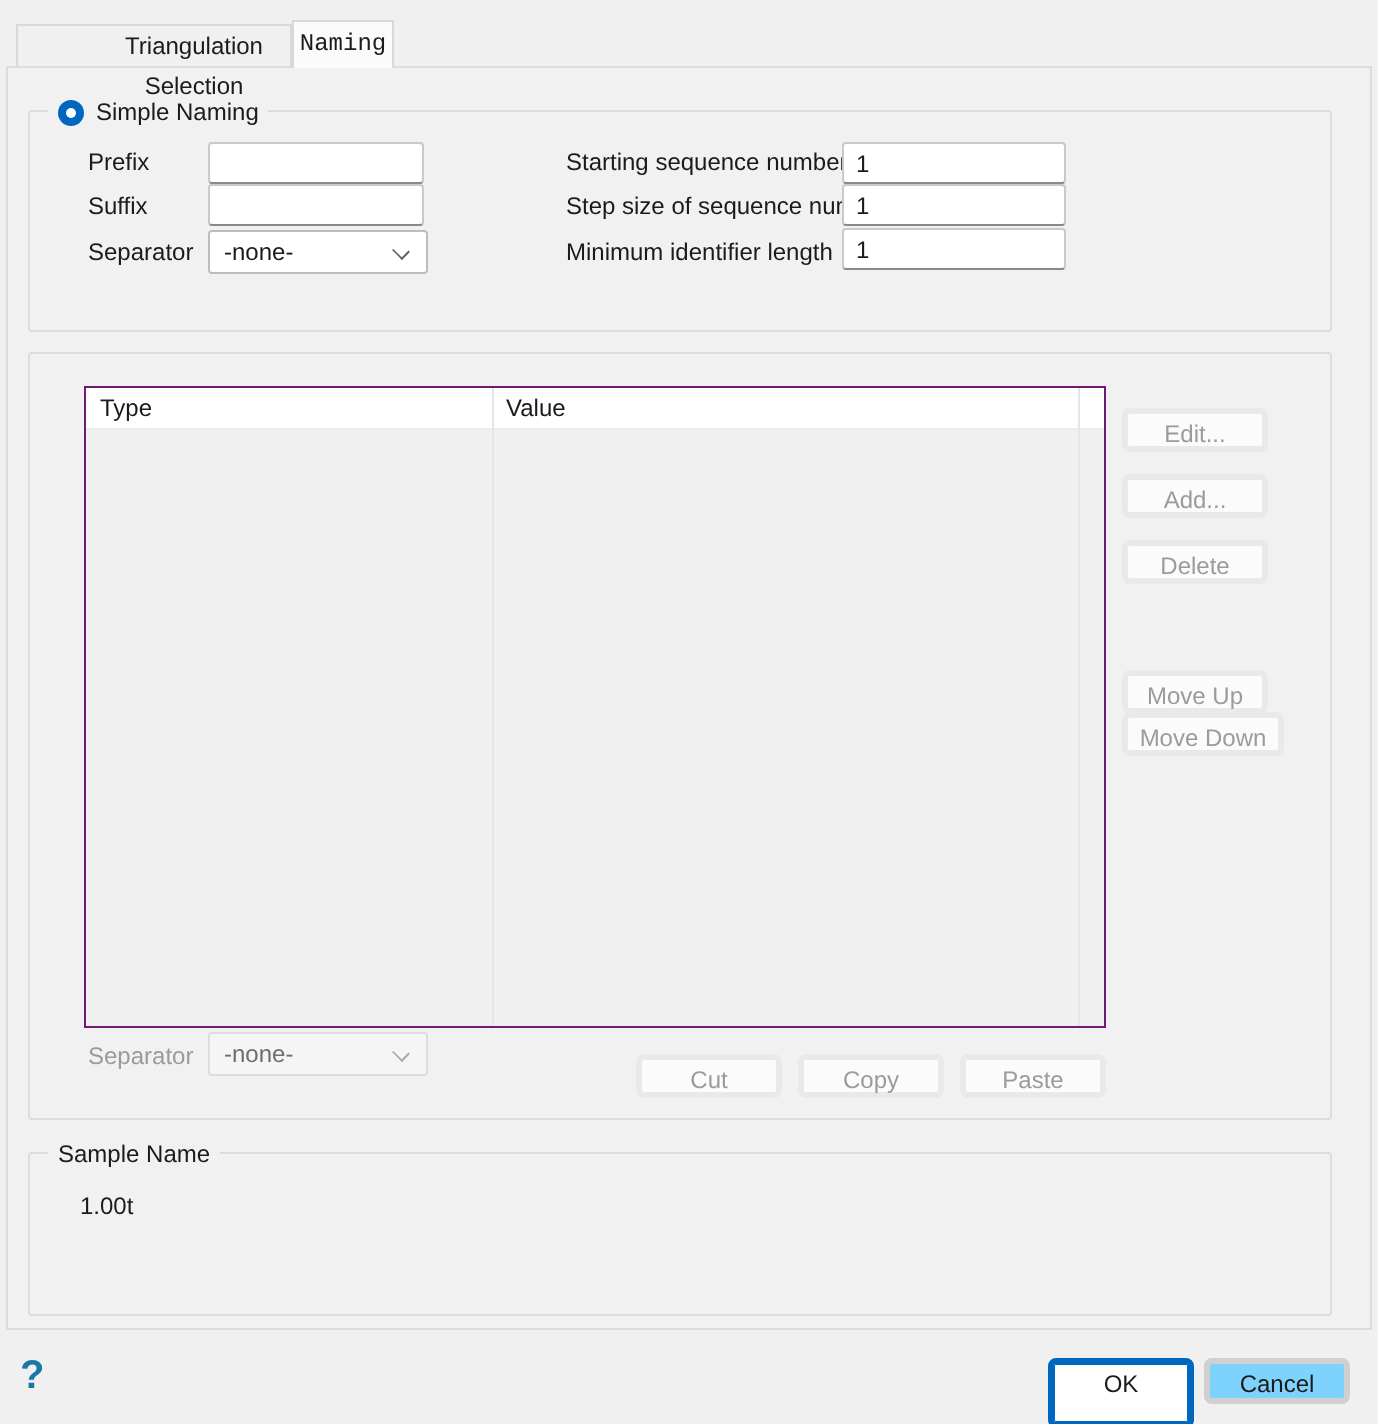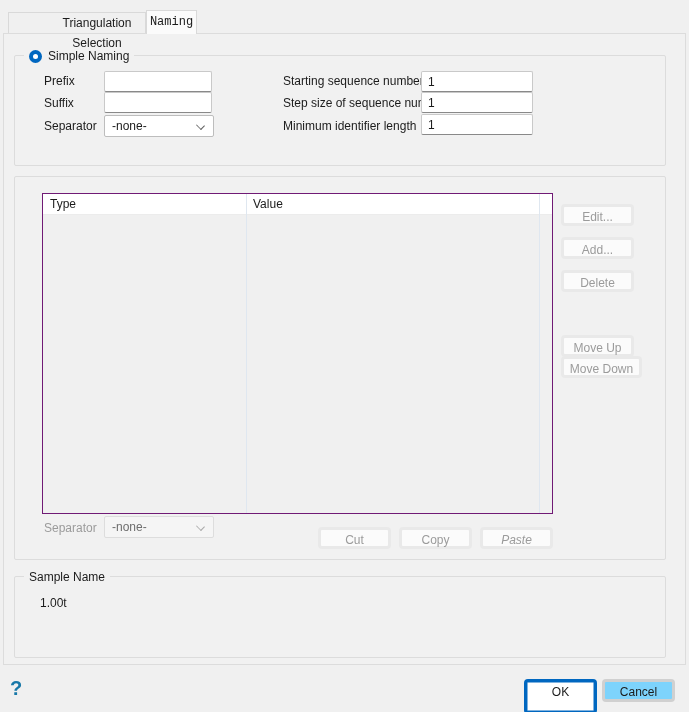--- a/index.html
+++ b/index.html
@@ -135,21 +135,21 @@
   <div class="btn dis" style="left:561px; top:356px; width:81px;">Move Down</div>
 
   <span class="lab dim" style="left:44px; top:521px;">Separator</span>
   <div class="combo disabled" style="left:104px; top:516px; width:110px;">
     <span>-none-</span>
     <span class="chev"></span>
   </div>
 
   <div class="btn dis" style="left:318px; top:527px; width:73px;">Cut</div>
   <div class="btn dis" style="left:399px; top:527px; width:73px;">Copy</div>
-  <div class="btn dis" style="left:480px; top:527px; width:73px;font-style:italic;">Paste</div>
+  <div class="btn dis" style="left:480px; top:527px; width:73px;">Paste</div>
 
   <div class="group" style="left:14px; top:576px; width:652px; height:82px;"></div>
   <div class="legend" style="left:24px; top:569px;">
     <span>Sample Name</span>
   </div>
   <span class="sample-val" style="left:40px; top:596px;">1.00t</span>
 
   <div class="help">?</div>
   <div class="btn primary" style="left:524px; top:679px; width:73px; height:35px; line-height:21px; background:#ffffff;">OK</div>
   <div class="btn" style="left:602px; top:679px; width:73px; height:23px; line-height:21px; background:#7dd3fc; border-color:#d0d0d0;">Cancel</div>

